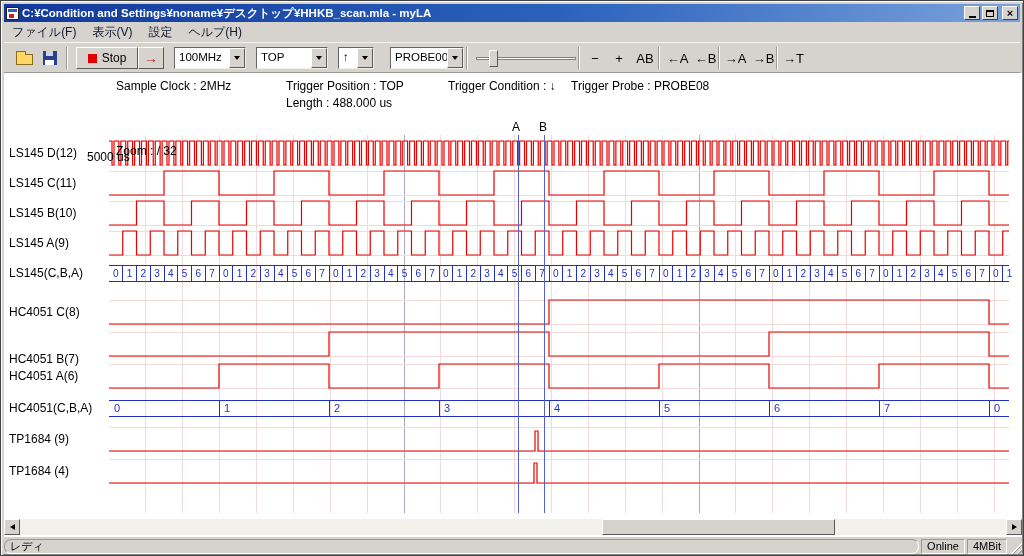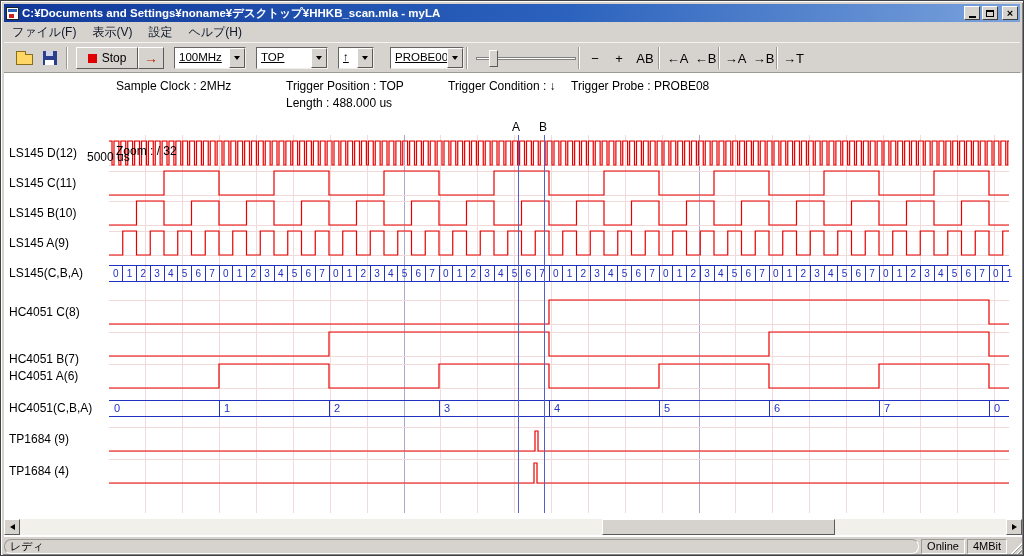--- a/index.html
+++ b/index.html
@@ -32,21 +32,21 @@
   
   .toolbar{position:absolute;left:3px;top:41px;right:3px;height:31px;background:#d6d3ce;
     border-top:1px solid #f4f3ef;border-bottom:1px solid #9a9a94;z-index:5;}
   .tb{position:absolute;top:4px;height:22px;}
   .tbtn{background:#d6d3ce;border:1px solid;border-color:#fff #5a5a5a #5a5a5a #fff;
     display:flex;align-items:center;justify-content:center;font-size:12px;color:#000;}
   .flatbtn{display:flex;align-items:center;justify-content:center;font-size:13px;color:#000;background:transparent;}
   .sep{width:2px;border-left:1px solid #9a9a94;border-right:1px solid #ffffff;}
   .stop-square{width:9px;height:9px;background:#e00000;margin-right:5px;flex:0 0 auto;}
   .run-arrow{font-weight:bold;color:#bb2200;font-size:14px;}
-  .combo{display:flex;background:#fff;border:1px solid;border-color:#666 #f0efe9 #f0efe9 #666;text-decoration:underline;}
+  .combo{display:flex;background:#fff;border:1px solid;border-color:#666 #f0efe9 #f0efe9 #666;}
   .combo-val{flex:1;font-size:11.5px;line-height:18px;padding-left:4px;color:#000;white-space:nowrap;overflow:hidden;}
   .combo-btn{width:16px;background:#d6d3ce;border:1px solid;border-color:#fff #5a5a5a #5a5a5a #fff;
     display:flex;align-items:center;justify-content:center;flex:0 0 auto;}
   .tri-down{width:0;height:0;border-left:3.5px solid transparent;border-right:3.5px solid transparent;border-top:4px solid #000;}
   .folder{width:17px;height:11px;background:#ffd766;border:1px solid #8a6d1a;position:relative;margin-top:3px;}
   .folder:before{content:'';position:absolute;top:-4px;left:-1px;width:8px;height:3px;background:#ffd766;border:1px solid #8a6d1a;border-bottom:none;}
   .floppy{width:14px;height:14px;background:#2b3f8f;position:relative;}
   .floppy:before{content:'';position:absolute;top:0;left:3px;width:7px;height:5px;background:#cfd4e8;}
   .floppy:after{content:'';position:absolute;bottom:0;left:2px;width:9px;height:5px;background:#fff;}
   .slider{position:absolute;}
@@ -80,21 +80,21 @@
   .grip{width:13px;clip-path:polygon(100% 0,100% 100%,0 100%);
     background:repeating-linear-gradient(-45deg,#d6d3ce 0 2px,#9a9a94 2px 3px,#ffffff 3px 4px);}
 </style>
 </head>
 <body>
 
 <div class="window">
 
   <div class="titlebar">
     <span class="app-icon"></span>
-    <span class="title-text">C:¥Documents and Settings¥noname¥デスクトップ¥HHKB_scan.mla - myLA</span>
+    <span class="title-text">C:¥Condition and Settings¥noname¥デスクトップ¥HHKB_scan.mla - myLA</span>
     <span class="win-btns">
       <span class="wbtn">
           <span class="glyph-min"></span>
         </span>
       <span class="wbtn">
           <span class="glyph-max"></span>
         </span>
       <span class="wbtn close-b">×</span>
     </span>
   </div>

